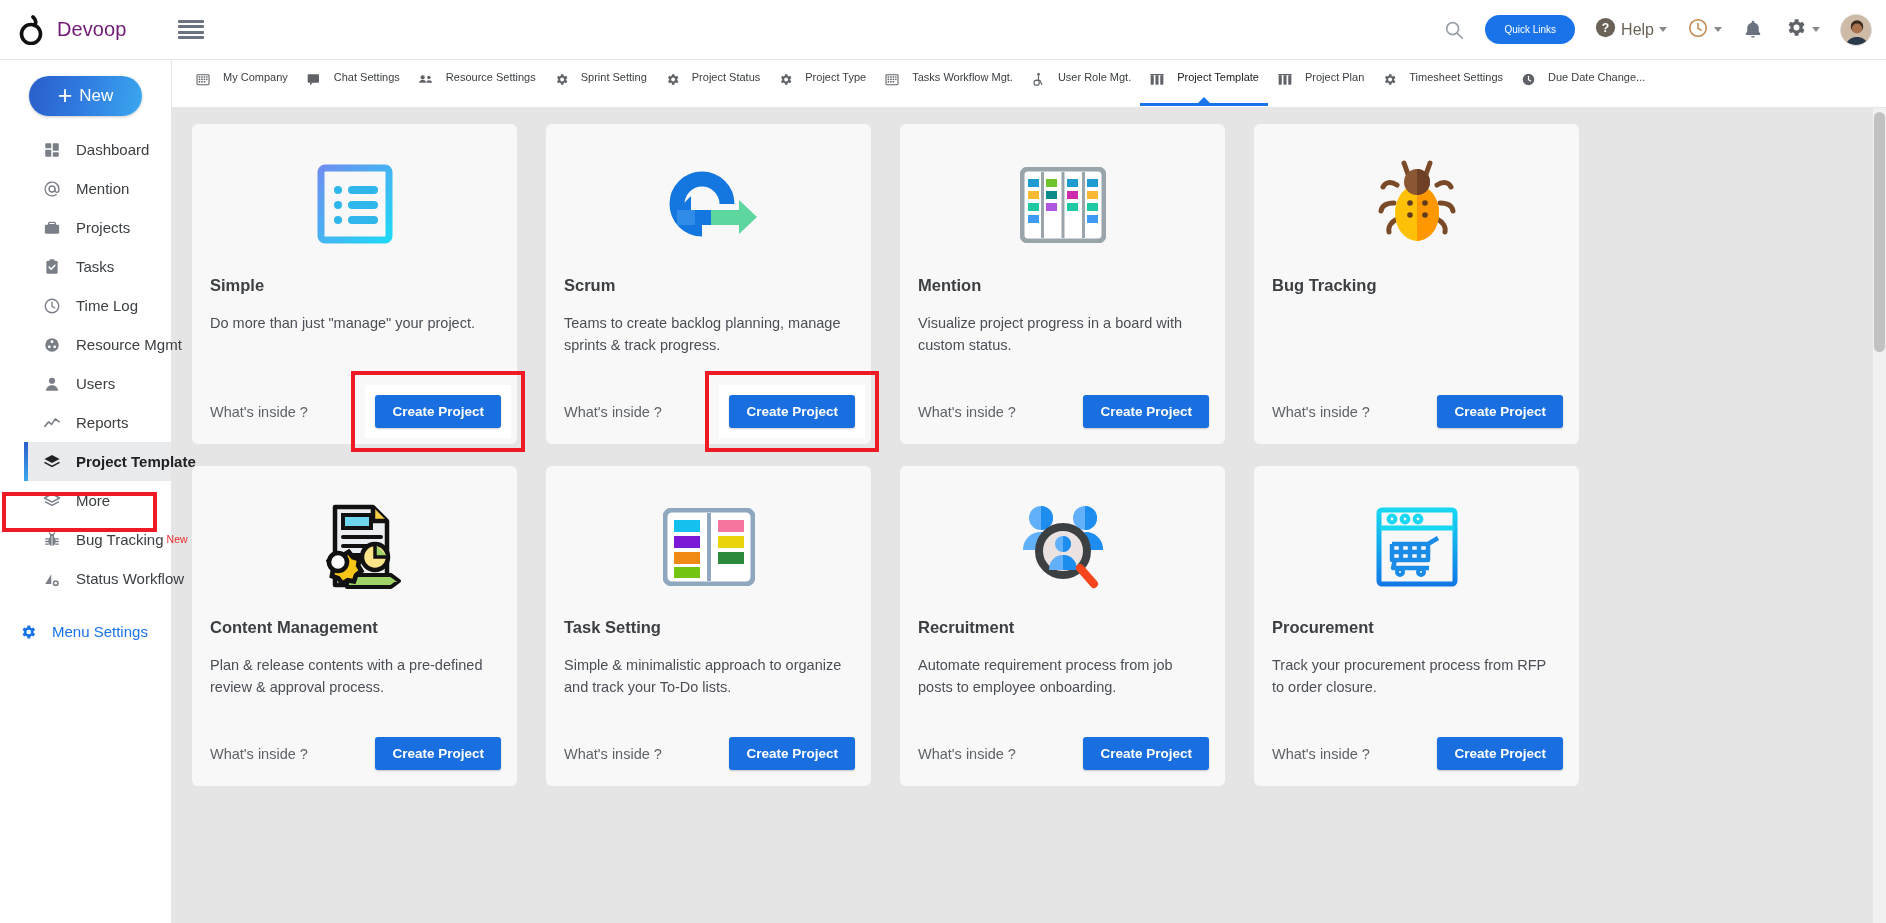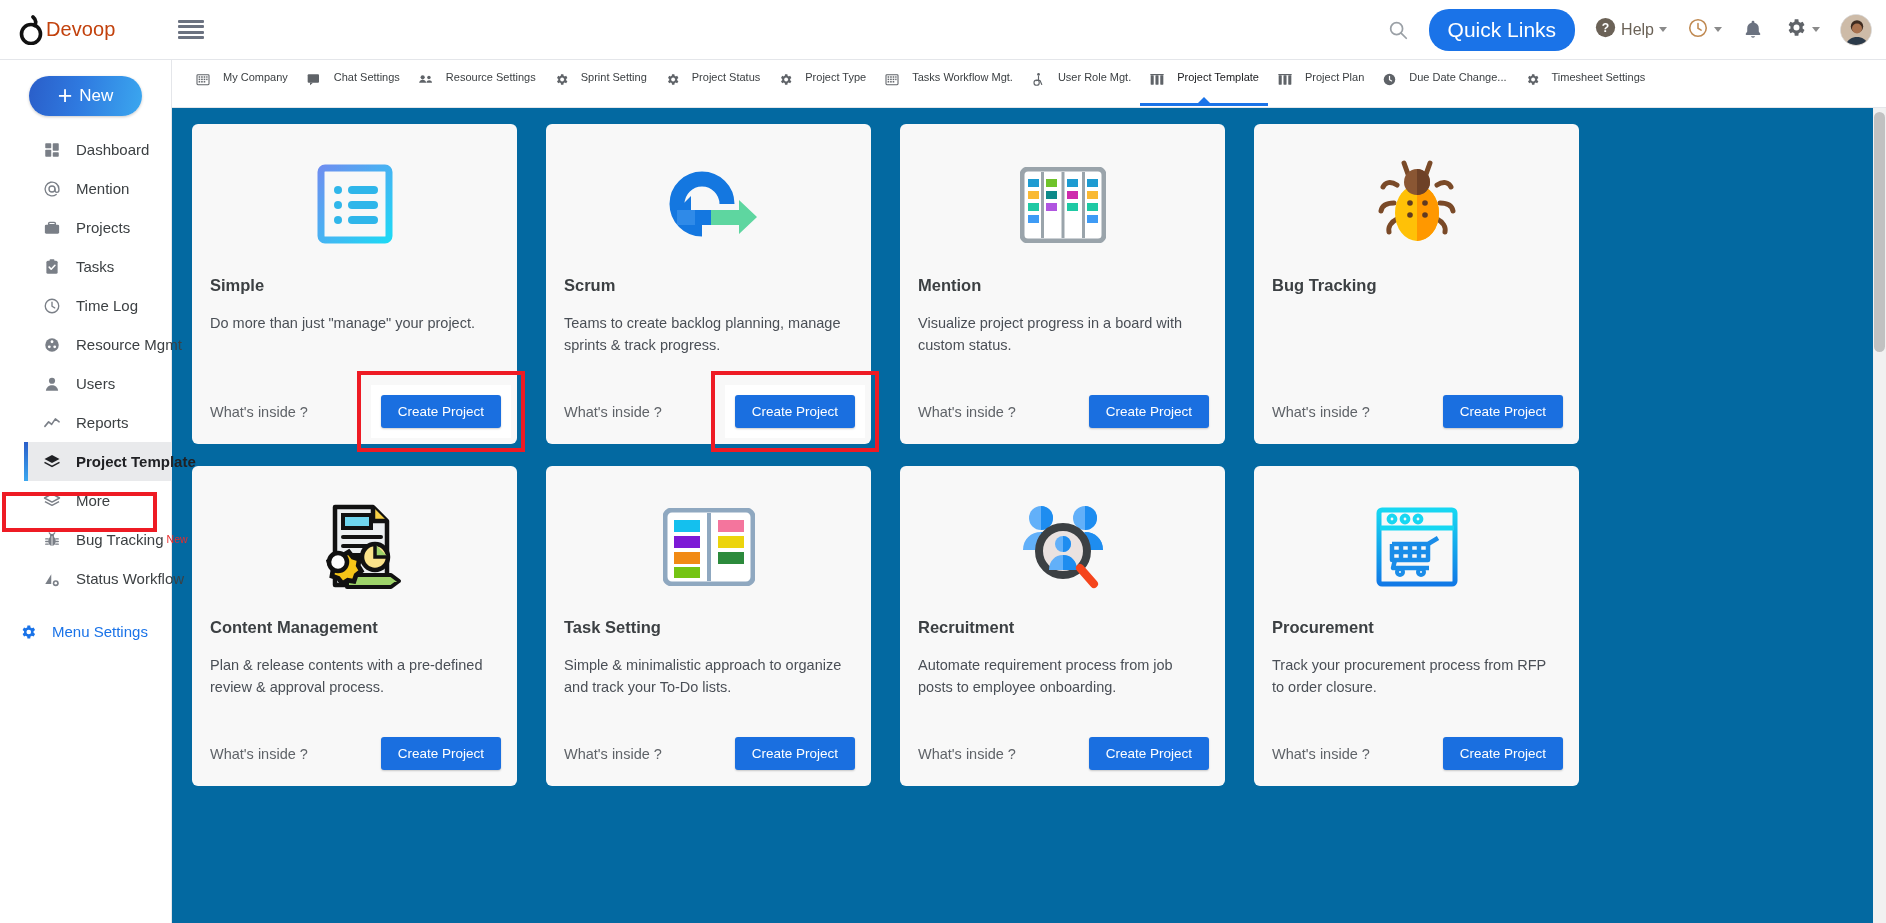--- a/index.html
+++ b/index.html
@@ -17,37 +17,37 @@
     width: 1886px; height: 60px;
     background: #ffffff;
     border-bottom: 1px solid #e4e6ea;
     display: flex; align-items: center;
     z-index: 30;
   }
   .brand { display: flex; align-items: center; padding-left: 18px; width: 150px; }
   .brand-logo { width: 28px; height: 30px; position: relative; }
   .brand-logo svg { display: block; }
   .brand-name {
-    margin-left: 0; font-size: 20px; color: #c2410c;
+    margin-left: 11px; font-size: 20px; color: #701a75;
     letter-spacing: .1px;
   }
   .hamburger {
     margin-left: 28px; width: 26px; height: 20px;
     display: flex; flex-direction: column; justify-content: space-between;
     cursor: pointer;
   }
   .hamburger span { display: block; height: 3px; background: #6b7280; border-radius: 1px; }
 
   .topbar-right {
     margin-left: auto; display: flex; align-items: center;
     padding-right: 14px; gap: 20px;
   }
   .icon-btn { display: flex; align-items: center; cursor: pointer; color: #9aa0a6; }
   .quick-links {
-    background: #1a73e8; color: #fff; font-size: 21px;
+    background: #1a73e8; color: #fff; font-size: 10px;
     padding: 9px 19px; border-radius: 20px; border: none;
     cursor: pointer; font-family: inherit; white-space: nowrap;
   }
   .help-wrap { display: flex; align-items: center; gap: 5px; cursor: pointer; }
   .help-text { font-size: 16px; color: #6b6257; }
   .caret { width: 0; height: 0; border-left: 4.5px solid transparent; border-right: 4.5px solid transparent; border-top: 5.5px solid #8a8a8a; }
   .avatar {
     width: 32px; height: 32px; border-radius: 50%;
     overflow: hidden; background: #c9b7a5; border: 1px solid #ddd;
     cursor: pointer; position: relative;
@@ -130,21 +130,21 @@
     position: absolute; left: 50%; bottom: 3px; transform: translateX(-50%);
     width: 0; height: 0;
     border-left: 6px solid transparent; border-right: 6px solid transparent;
     border-bottom: 6px solid #1a73e8;
   }
 
   
   .content {
     position: absolute; top: 108px; left: 172px;
     width: 1714px; height: 815px;
-    background: #0369a1;
+    background: #e5e5e5;
     overflow: hidden;
     padding: 16px 20px 0 20px;
   }
   .card-grid {
     display: grid;
     grid-template-columns: repeat(4, 325px);
     gap: 22px 29px;
   }
   .card {
     background: #f8f8f8;
@@ -167,21 +167,21 @@
     padding-left: 2px; padding-right: 6px;
   }
   .card-footer {
     margin-top: auto; display: flex; align-items: center; justify-content: space-between;
     padding-left: 2px;
   }
   .whats-inside {
     font-size: 14.5px; color: #5f6368; cursor: pointer;
   }
   .create-btn {
-    background: #1a6fe0; color: #fff; font-size: 13.5px; font-weight: normal;
+    background: #1a6fe0; color: #fff; font-size: 13.5px; font-weight: bold;
     border: none; border-radius: 3px; padding: 9px 17px;
     cursor: pointer; font-family: inherit; white-space: nowrap;
     box-shadow: 0 1px 2px rgba(0,0,0,.2);
   }
   .btn-annot-wrap { position: relative; }
   .btn-annot-wrap.annotated::after {
     content: ""; position: absolute;
     left: -14px; right: -14px; top: -14px; bottom: -14px;
     border: 4px solid #ee1b24; background: transparent;
     pointer-events: none;
@@ -539,34 +539,34 @@
             <rect x="16.9" y="5" width="4.6" height="14" rx=".7"></rect>
           </g>
           <rect x="2" y="3" width="20" height="1.8" fill="currentColor"></rect>
         </svg>
       </span>
       <span>Project Plan</span>
     </div>
     <div class="tab">
       <span class="tab-ico">
         <svg width="15" height="15" viewBox="0 0 24 24">
+          <path d="M19.4 13a7.6 7.6 0 000-2l2-1.6-1.9-3.3-2.4 1a7.6 7.6 0 00-1.8-1L15 3.4h-3.8l-.3 2.6a7.6 7.6 0 00-1.8 1l-2.4-1L4.8 9.4 6.8 11a7.6 7.6 0 000 2l-2 1.6 1.9 3.3 2.4-1a7.6 7.6 0 001.8 1l.3 2.6H15l.3-2.6a7.6 7.6 0 001.8-1l2.4 1 1.9-3.3z" fill="currentColor"></path>
+          <circle cx="13" cy="12" r="3.1" fill="#fff"></circle>
+        </svg>
+      </span>
+      <span>Timesheet Settings</span>
+    </div>
+    <div class="tab">
+      <span class="tab-ico">
+        <svg width="15" height="15" viewBox="0 0 24 24">
           <circle cx="12" cy="12" r="9.2" fill="currentColor"></circle>
           <path d="M12 6.8v5.5l3.4 2" fill="none" stroke="#fff" stroke-width="1.9" stroke-linecap="round"></path>
         </svg>
       </span>
       <span>Due Date Change...</span>
-    </div>
-    <div class="tab">
-      <span class="tab-ico">
-        <svg width="15" height="15" viewBox="0 0 24 24">
-          <path d="M19.4 13a7.6 7.6 0 000-2l2-1.6-1.9-3.3-2.4 1a7.6 7.6 0 00-1.8-1L15 3.4h-3.8l-.3 2.6a7.6 7.6 0 00-1.8 1l-2.4-1L4.8 9.4 6.8 11a7.6 7.6 0 000 2l-2 1.6 1.9 3.3 2.4-1a7.6 7.6 0 001.8 1l.3 2.6H15l.3-2.6a7.6 7.6 0 001.8-1l2.4 1 1.9-3.3z" fill="currentColor"></path>
-          <circle cx="13" cy="12" r="3.1" fill="#fff"></circle>
-        </svg>
-      </span>
-      <span>Timesheet Settings</span>
     </div>
   </div>
 
 <div class="content">
   <div class="card-grid">
       <div class="card">
         <div class="card-icon">
           <svg width="80" height="82" viewBox="0 0 80 82">
             <defs>
               <linearGradient id="g1" x1="0" y1="0" x2="1" y2="1">

